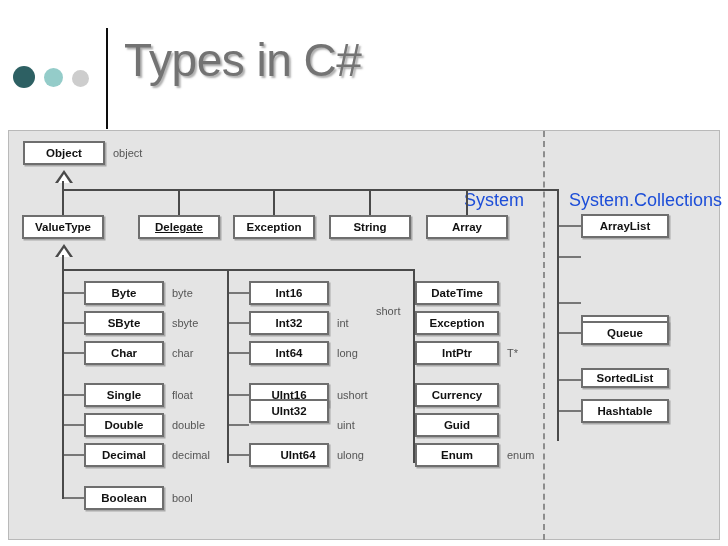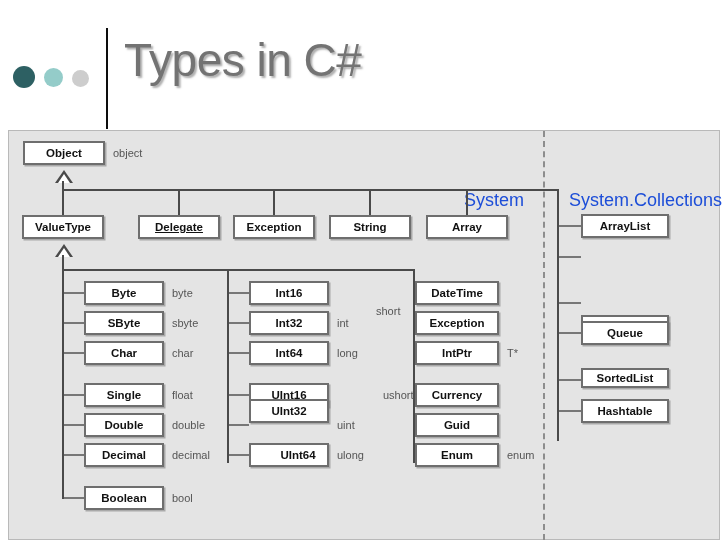--- a/index.html
+++ b/index.html
@@ -170,21 +170,21 @@
   <div class="lineh thin" style="left:220px; top:191px; width:20px;"></div>
   <div class="box" style="left:240px; top:180px; width:80px; height:24px;">Int32</div>
   <div class="alias" style="left:328px; top:186px;">int</div>
 
   <div class="lineh thin" style="left:220px; top:221px; width:20px;"></div>
   <div class="box" style="left:240px; top:210px; width:80px; height:24px;">Int64</div>
   <div class="alias" style="left:328px; top:216px;">long</div>
 
   <div class="lineh thin" style="left:220px; top:263px; width:20px;"></div>
   <div class="box" style="left:240px; top:252px; width:80px; height:24px;">UInt16</div>
-  <div class="alias" style="left:328px; top:258px;margin-left:46px;">ushort</div>
+  <div class="alias" style="left:328px; top:258px;">ushort</div>
 
   <div class="lineh thin" style="left:220px; top:293px; width:20px;"></div>
   <div class="box" style="left:240px; top:268px; width:80px; height:24px;">UInt32</div>
   <div class="alias" style="left:328px; top:288px;">uint</div>
 
   <div class="lineh thin" style="left:220px; top:323px; width:20px;"></div>
   <div class="box" style="left:240px; top:312px; width:80px; height:24px;padding-left:18px;">UInt64</div>
   <div class="alias" style="left:328px; top:318px;">ulong</div>
 
   <div class="lineh thin" style="left:406px; top:161px; width:20px;"></div>

